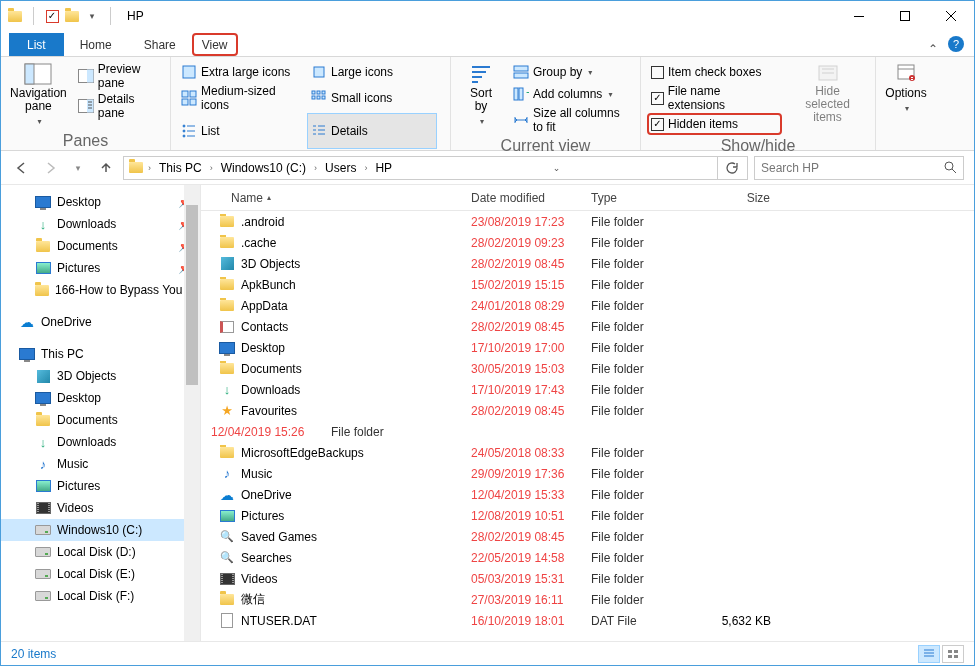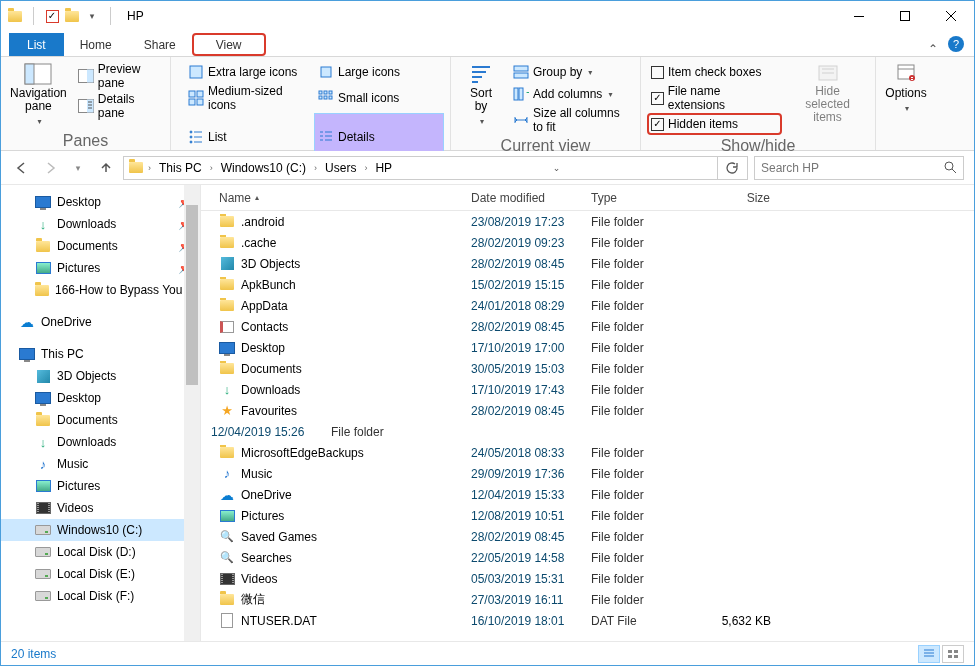--- a/index.html
+++ b/index.html
@@ -9,31 +9,31 @@
 .mini-icon { width:16px; height:16px; display:inline-flex; align-items:center; justify-content:center; }
 .folder-icon { background:linear-gradient(#ffe69a,#f0c44a); border-radius:1px; width:14px; height:11px; position:relative; }
 .folder-icon::before { content:""; position:absolute; top:-3px; left:0; width:6px; height:3px; background:#f0c44a; border-radius:1px 1px 0 0; }
 .titlebar .title { margin-left:10px; color:#000; }
 .titlebar .win-controls { margin-left:auto; display:flex; }
 .win-btn { width:46px; height:30px; display:flex; align-items:center; justify-content:center; color:#000; }
 .sep { width:1px; height:18px; background:#ccc; margin:0 6px; }
 .tabbar { height:26px; display:flex; align-items:flex-end; padding-left:8px; border-bottom:1px solid #d8d8d8; background:#fff; }
 .file-tab { background:#1979ca; color:#fff; padding:5px 18px 4px; font-size:12px; }
 .tab { padding:5px 16px 4px; color:#333; cursor:default; }
-.tab.active { border:2px solid #d93a2b; border-radius:4px; padding:3px 22px 2px; }
+.tab.active { border:2px solid #d93a2b; border-radius:4px; padding:3px 8px 2px; }
 .tabbar .spacer { flex:1; }
 .tabbar .collapse { padding:0 8px; color:#555; }
 .help-circle { width:16px; height:16px; border-radius:50%; background:#1979ca; color:#fff; display:flex; align-items:center; justify-content:center; font-size:11px; margin:0 10px 4px 2px; }
 .ribbon { height:94px; background:#fafafa; display:flex; border-bottom:1px solid #d8d8d8; }
 .ribbon-group { border-right:1px solid #e2e2e2; display:flex; flex-direction:column; padding:4px 6px 2px; }
 .ribbon-group .label { text-align:center; color:#666; font-size:16px; margin-top:auto; padding:2px 0; }
 .ribbon-body { flex:1; display:flex; align-items:flex-start; gap:4px; }
 .btn-big { display:flex; flex-direction:column; align-items:center; gap:2px; padding:2px 6px; min-width:48px; text-align:center; line-height:13px; }
 .btn-row { display:flex; align-items:center; gap:4px; padding:1px 4px; min-height:22px; }
-.btn-row.sel { background:#c4b5fd; border:1px solid #99d1ff; padding:15px 3px; }
+.btn-row.sel { background:#e5e5e5; border:1px solid #99d1ff; padding:9px 3px; }
 .ico { width:16px; height:16px; display:inline-flex; align-items:center; justify-content:center; }
 .check { width:13px; height:13px; border:1px solid #333; display:inline-flex; align-items:center; justify-content:center; font-size:10px; line-height:10px; }
 .check.checked::after { content:"✓"; color:#000; }
 .hl-red { border:2px solid #d93a2b; border-radius:4px; padding:0 6px 0 2px; }
 .addrbar { height:34px; display:flex; align-items:center; gap:6px; padding:0 10px; background:#fff; border-bottom:1px solid #e8e8e8; }
 .nav-arrow { width:22px; height:22px; display:flex; align-items:center; justify-content:center; color:#888; }
 .nav-arrow.enabled { color:#555; }
 .breadcrumb { flex:1; height:24px; border:1px solid #ccc; display:flex; align-items:center; padding:0 4px; gap:2px; }
 .breadcrumb .crumb { padding:0 4px; display:flex; align-items:center; gap:4px; }
 .crumb-sep { color:#666; font-size:9px; padding:0 2px; }
@@ -44,30 +44,30 @@
 .tree { width:200px; border-right:1px solid #e8e8e8; overflow-y:auto; padding:6px 0; position:relative; }
 .tree-item { display:flex; align-items:center; gap:6px; padding:3px 8px 3px 18px; white-space:nowrap; }
 .tree-item.sub { padding-left:34px; }
 .tree-item.sel { background:#cce8ff; }
 .pin { margin-left:auto; color:#888; font-size:11px; }
 .tree-scrollbar { position:absolute; right:0; top:0; bottom:0; width:16px; background:#f0f0f0; }
 .tree-scrollbar .thumb { position:absolute; left:2px; right:2px; top:20px; height:180px; background:#c0c0c0; }
 .list { flex:1; display:flex; flex-direction:column; overflow:hidden; }
 .cols { display:flex; border-bottom:1px solid #e8e8e8; height:26px; align-items:center; color:#444; }
 .col { padding:0 10px; border-right:1px solid transparent; display:flex; align-items:center; gap:4px; }
-.col-name { width:260px; padding-left:18px; }
+.col-name { width:260px; padding-left:30px; }
 .col-date { width:120px; }
 .col-type { width:120px; }
 .col-size { width:80px; text-align:right; justify-content:flex-end; }
 .sort-arrow { font-size:8px; color:#555; }
 .rows { flex:1; overflow-y:auto; }
 .row { display:flex; align-items:center; height:21px; }
 .cell { padding:0 10px; overflow:hidden; text-overflow:ellipsis; white-space:nowrap; }
 .cell-name { width:260px; padding-left:18px; display:flex; align-items:center; gap:6px; }
-.cell-date { width:120px; color:#0c4a6e; }
+.cell-date { width:120px; color:#ef4444; }
 .cell-type { width:120px; color:#333; }
 .cell-size { width:80px; text-align:right; }
 .statusbar { height:24px; border-top:1px solid #e8e8e8; display:flex; align-items:center; padding:0 10px; color:#1979ca; }
 .statusbar .view-icons { margin-left:auto; display:flex; gap:2px; }
 .sb-btn { width:22px; height:18px; border:1px solid #ccc; display:flex; align-items:center; justify-content:center; }
 .sb-btn.sel { background:#cce8ff; border-color:#99d1ff; }
 svg { display:block; }
 .monitor-ico { width:16px; height:12px; background:#2a7ad1; border:1px solid #1a5aa1; position:relative;}
 .monitor-ico::after{content:"";position:absolute;bottom:-3px;left:4px;width:6px;height:2px;background:#888;}
 .drive-ico { width:16px; height:10px; background:#d8d8d8; border:1px solid #999; border-radius:1px; position:relative;}
@@ -167,21 +167,21 @@
                 <path d="M10 3h4M10 6h4M10 9h4" stroke="#555"></path>
               </svg>
             </span>
             <span>Details pane</span>
           </div>
       </div>
     </div>
     <div class="label">Panes</div>
   </div>
 
-  <div class="ribbon-group" style="width:280px;align-items:flex-end;">
+  <div class="ribbon-group" style="width:280px;">
     <div class="ribbon-body" style="flex-direction:column;gap:0;">
       <div style="display:flex;">
         <div class="btn-row layout-wide">
             <span class="ico">
               <svg width="16" height="16">
                 <rect x="2" y="2" width="12" height="12" fill="#cce8ff" stroke="#2a7ad1"></rect>
               </svg>
             </span>
             <span>Extra large icons</span>
           </div>

